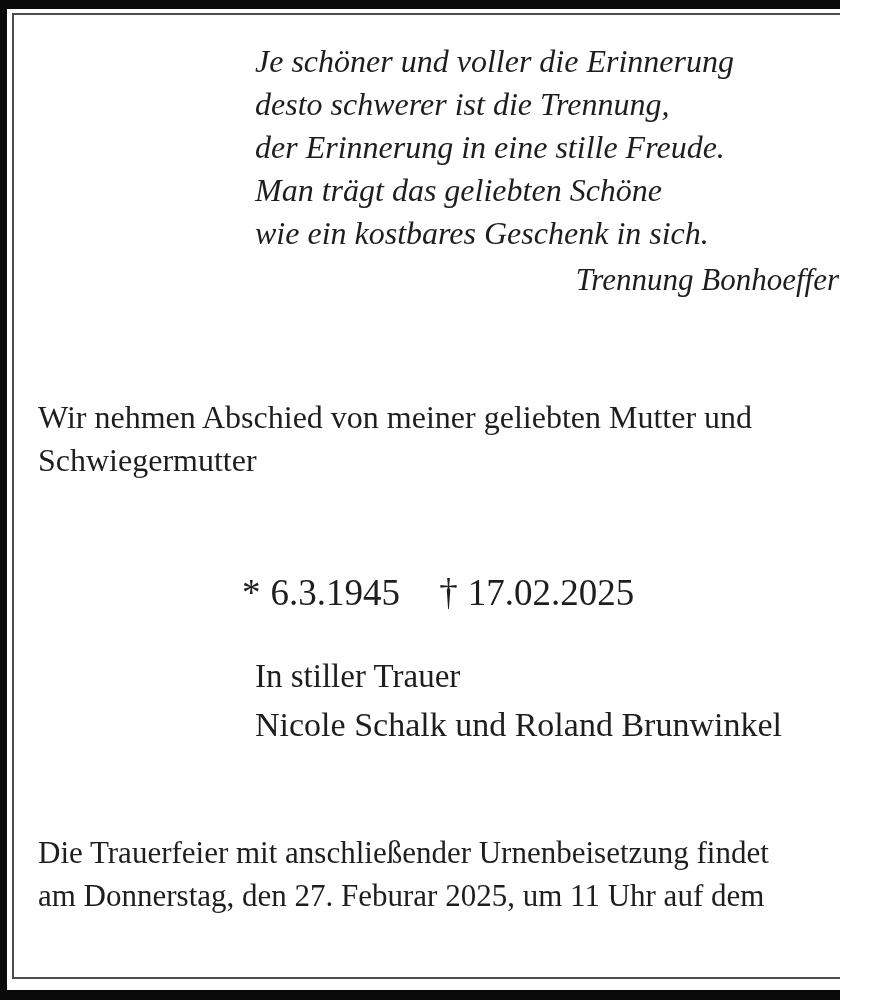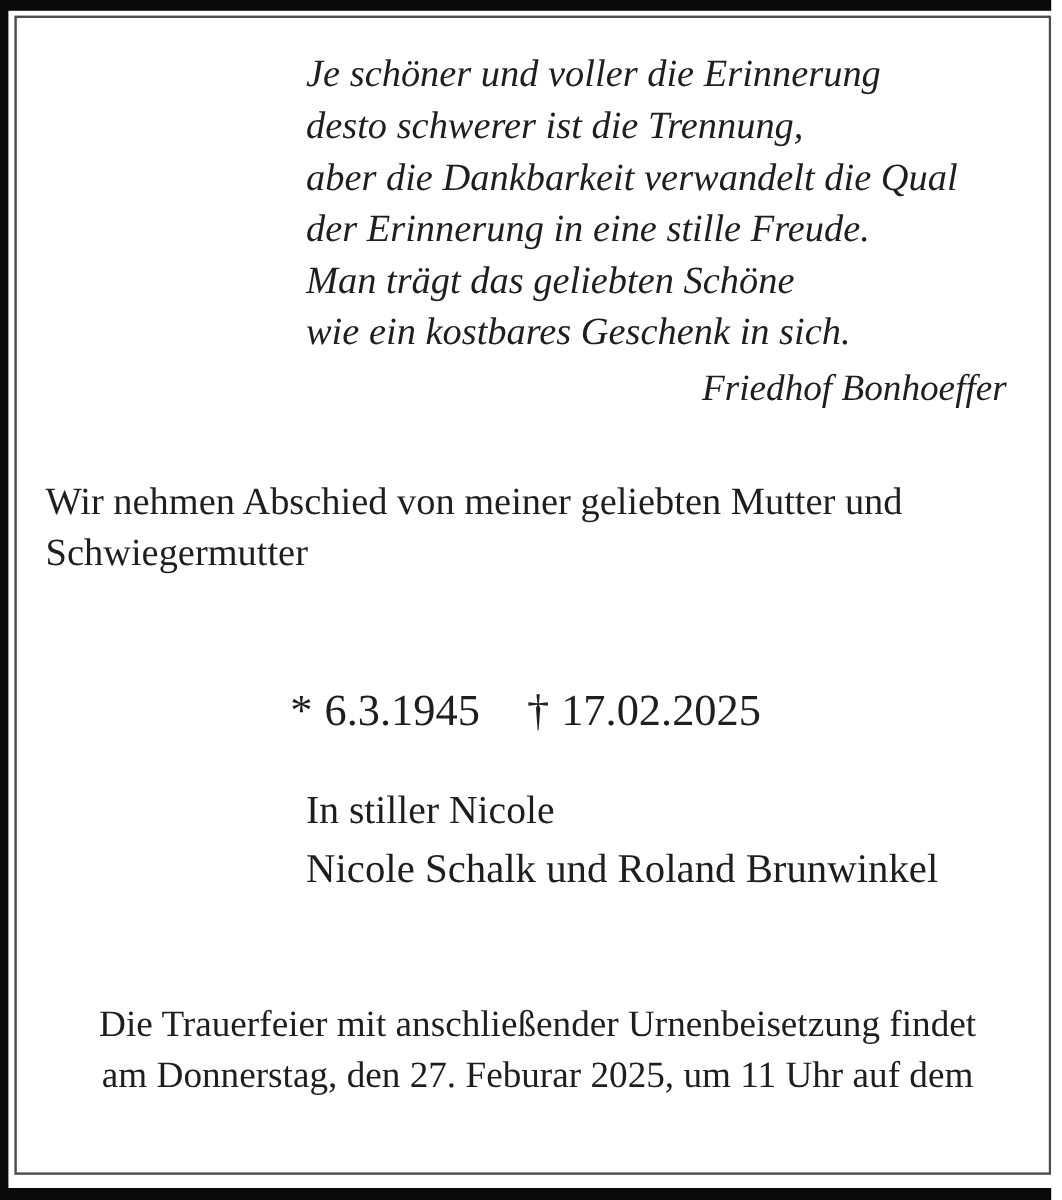--- a/index.html
+++ b/index.html
@@ -7,21 +7,20 @@
     width: 885px; height: 1000px;
     background: #ffffff;
     font-family: "Liberation Serif", serif;
   }
   .scan {
     position: relative;
     width: 840px; height: 1000px;
     background: #ffffff;
     overflow: hidden;
     color: #1e1e1e;
-    padding-left: 36px;
   }
   
   .edge-top    { position: absolute; left: 0; top: 0;    width: 877px; height: 9px;  background: #0a0a0a; }
   .edge-left   { position: absolute; left: 0; top: 0;    width: 7px;   height: 1000px; background: #0a0a0a; }
   .edge-bottom { position: absolute; left: 0; top: 990px; width: 877px; height: 10px; background: #0a0a0a; }
   
   .notice-frame {
     position: absolute;
     left: 12px; top: 13px;
     width: 864px; height: 966px;
@@ -77,57 +76,55 @@
     left: 255px; top: 704px; width: 590px;
     font-weight: normal;
     font-size: 34px; line-height: 41px;
     white-space: nowrap;
   }
   
   .funeral {
     left: 38px; top: 831px; width: 820px;
     font-size: 31px; line-height: 43px;
     white-space: nowrap;
-    text-align: center;
   }
   .line { display: block; }
 </style>
 </head>
 <body>
 
 <div class="scan">
 
   <div class="edge-top"></div>
   <div class="edge-left"></div>
   <div class="edge-bottom"></div>
 
   <div class="notice-frame"></div>
 
   <div class="block poem">
     <span class="line">Je schöner und voller die Erinnerung</span>
     <span class="line">desto schwerer ist die Trennung,</span>
-    <span class="line">aber die Dankbarkeit verwandelt die Qual</span>
     <span class="line">der Erinnerung in eine stille Freude.</span>
     <span class="line">Man trägt das geliebten Schöne</span>
     <span class="line">wie ein kostbares Geschenk in sich.</span>
-    <div class="poem-attribution">Friedhof Bonhoeffer</div>
+    <div class="poem-attribution">Trennung Bonhoeffer</div>
   </div>
 
   <div class="block farewell">
     <span class="line">Wir nehmen Abschied von meiner geliebten Mutter und</span>
     <span class="line">Schwiegermutter</span>
   </div>
 
 
   <div class="block life-dates">
     <span class="date-part"><span class="sym">*</span><span>6.3.1945</span></span>
     <span class="date-part death-group"><span class="sym">†</span><span>17.02.2025</span></span>
   </div>
 
-  <div class="block salutation">In stiller Nicole</div>
+  <div class="block salutation">In stiller Trauer</div>
 
   <div class="block mourners">
     <span class="line">Nicole Schalk und Roland Brunwinkel</span>
   </div>
 
   <div class="block funeral">
     <span class="line">Die Trauerfeier mit anschließender Urnenbeisetzung findet</span>
     <span class="line">am Donnerstag, den 27. Feburar 2025, um 11 Uhr auf dem</span>
   </div>
 

